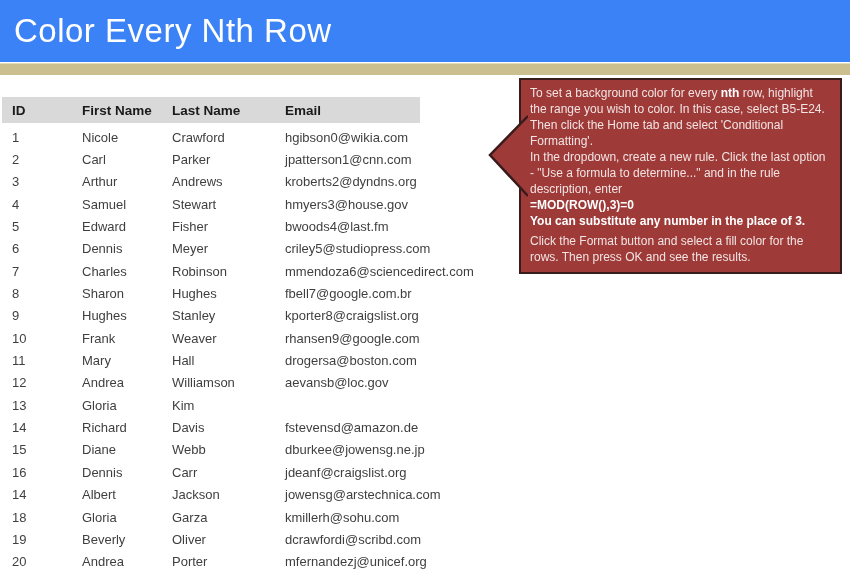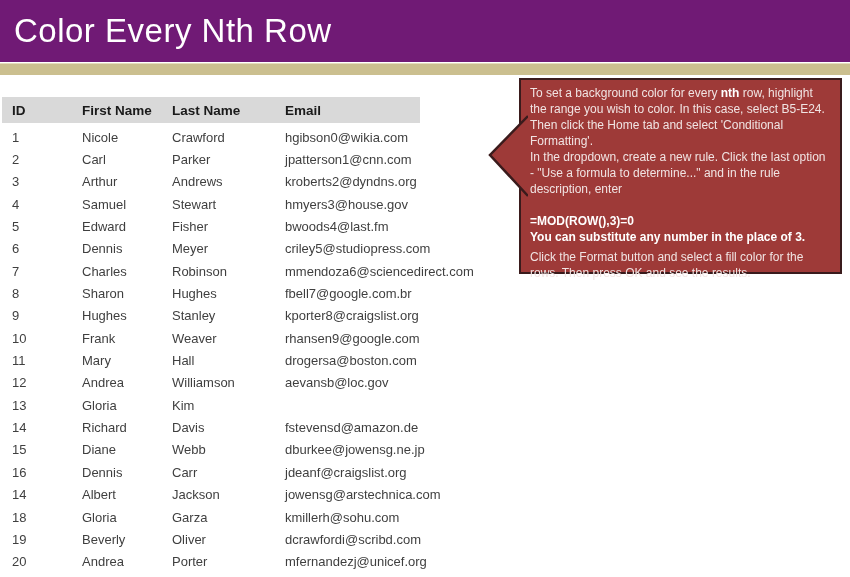--- a/index.html
+++ b/index.html
@@ -4,21 +4,21 @@
 <style>
   * { margin:0; padding:0; box-sizing:border-box; }
   html,body { background:#ffffff; }
   .stage {
     position:relative; width:850px; height:577px;
     background:#ffffff; overflow:hidden;
     font-family:"Liberation Sans", sans-serif;
   }
   .header-band {
     position:absolute; left:0; top:0; width:850px; height:62px;
-    background:#701a75; display:flex; align-items:center;
+    background:#3b82f6; display:flex; align-items:center;
   }
   .page-title {
     color:#ffffff; font-size:33px; font-weight:400;
     letter-spacing:0.5px; padding-left:14px;
   }
   .tan-stripe {
     position:absolute; left:0; top:63px; width:850px; height:12px;
     background:#CBBF8F; border-top:1px solid #E4DCBC;
   }
   .sheet-table { position:absolute; left:0; top:97px; width:520px; }
@@ -38,21 +38,21 @@
     align-items:center; padding-left:10px;
     font-size:13px; color:#3F3F3F; white-space:nowrap;
   }
   .callout {
     position:absolute; left:519px; top:78px; width:323px; height:196px;
     background:#9E3A38; border:2px solid #3A1B1C;
     padding:5px 9px 5px 9px;
     color:#F1E4E3; font-size:12px; line-height:16px;
   }
   .callout .bold-inline { font-weight:bold; color:#FFFFFF; }
-  .callout .formula-block { margin-top:16px; font-weight:bold; color:#FFFFFF; }
+  .callout .formula-block { font-weight:bold; color:#FFFFFF; }
   .callout .closing { margin-top:4px; }
   .callout-pointer {
     position:absolute; left:480px; top:108px; width:48px; height:96px;
     z-index:2;
   }
 </style>
 </head>
 <body>
 
 <div class="stage">

